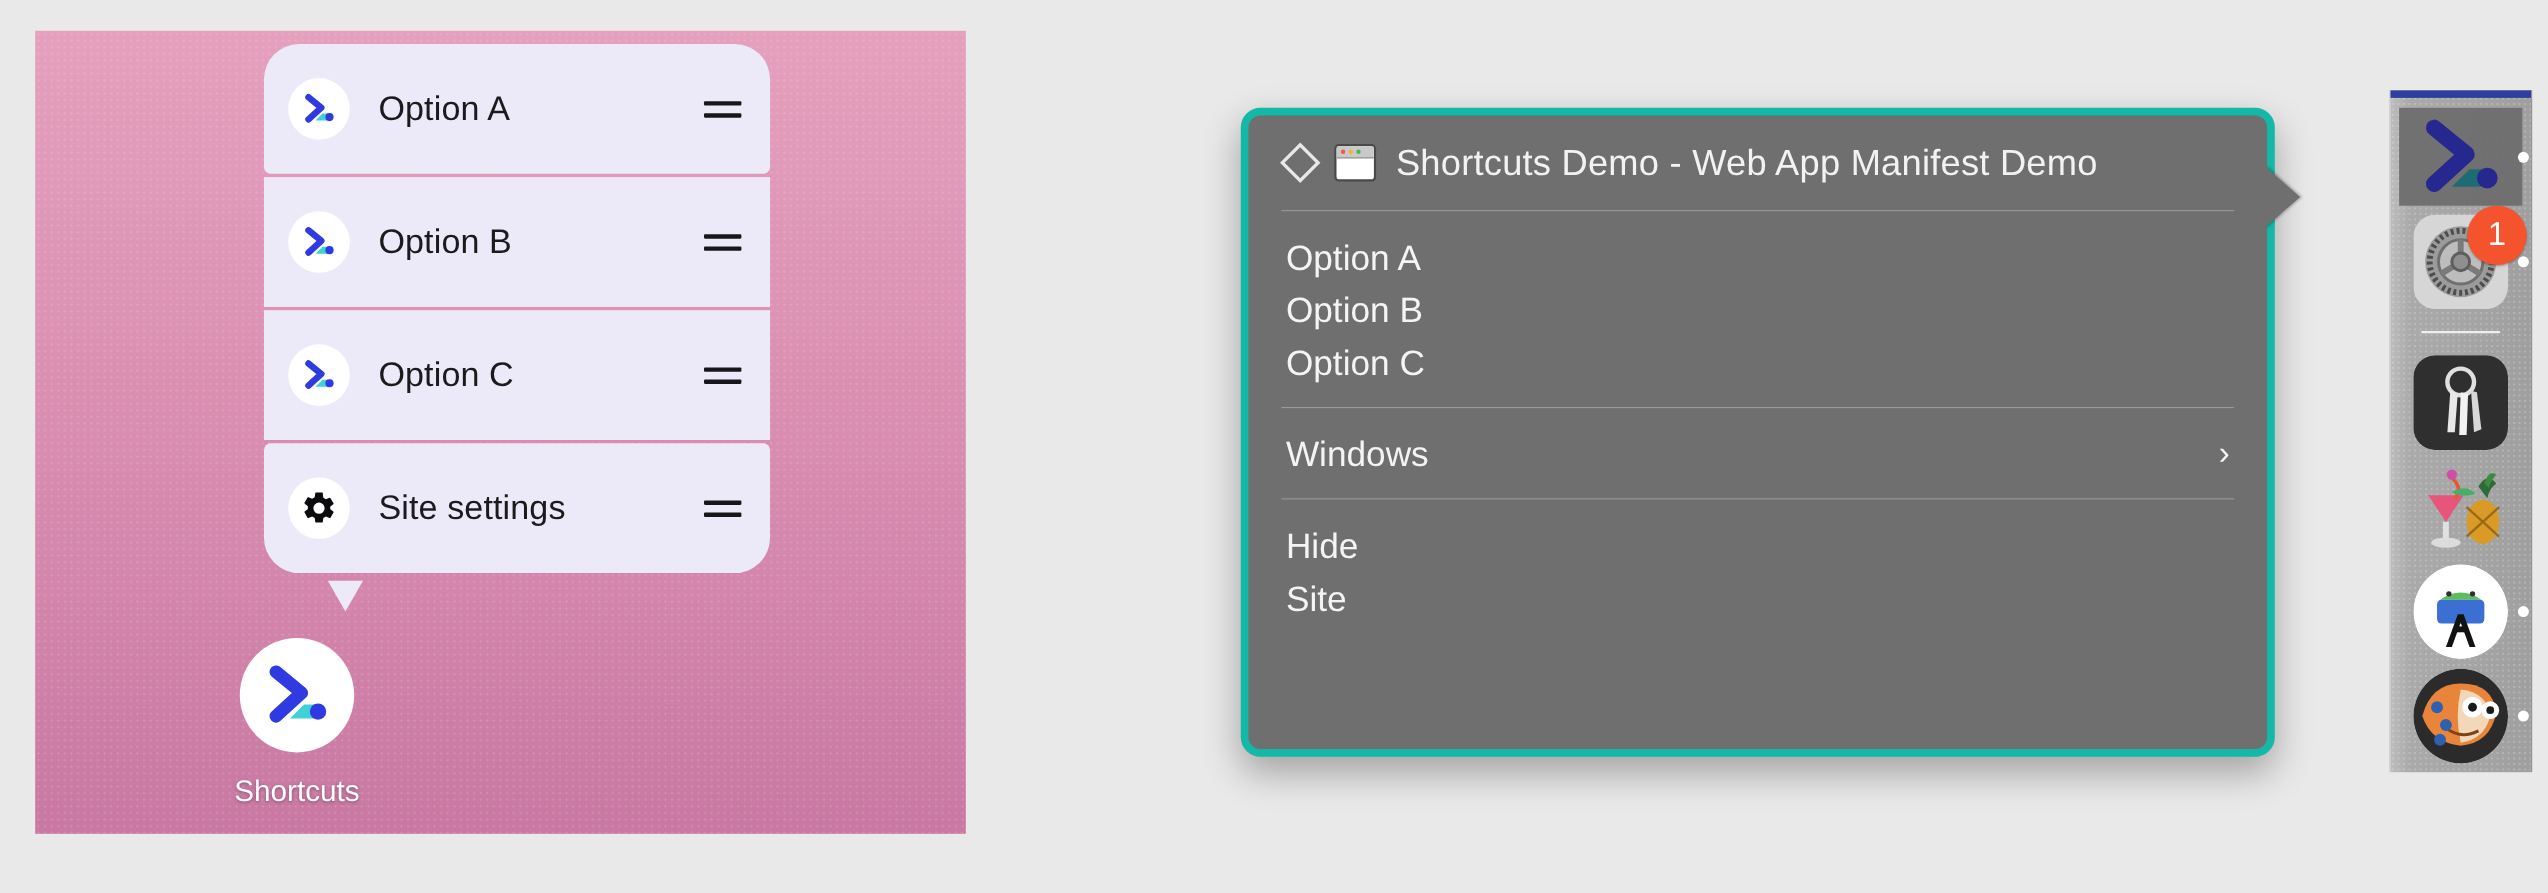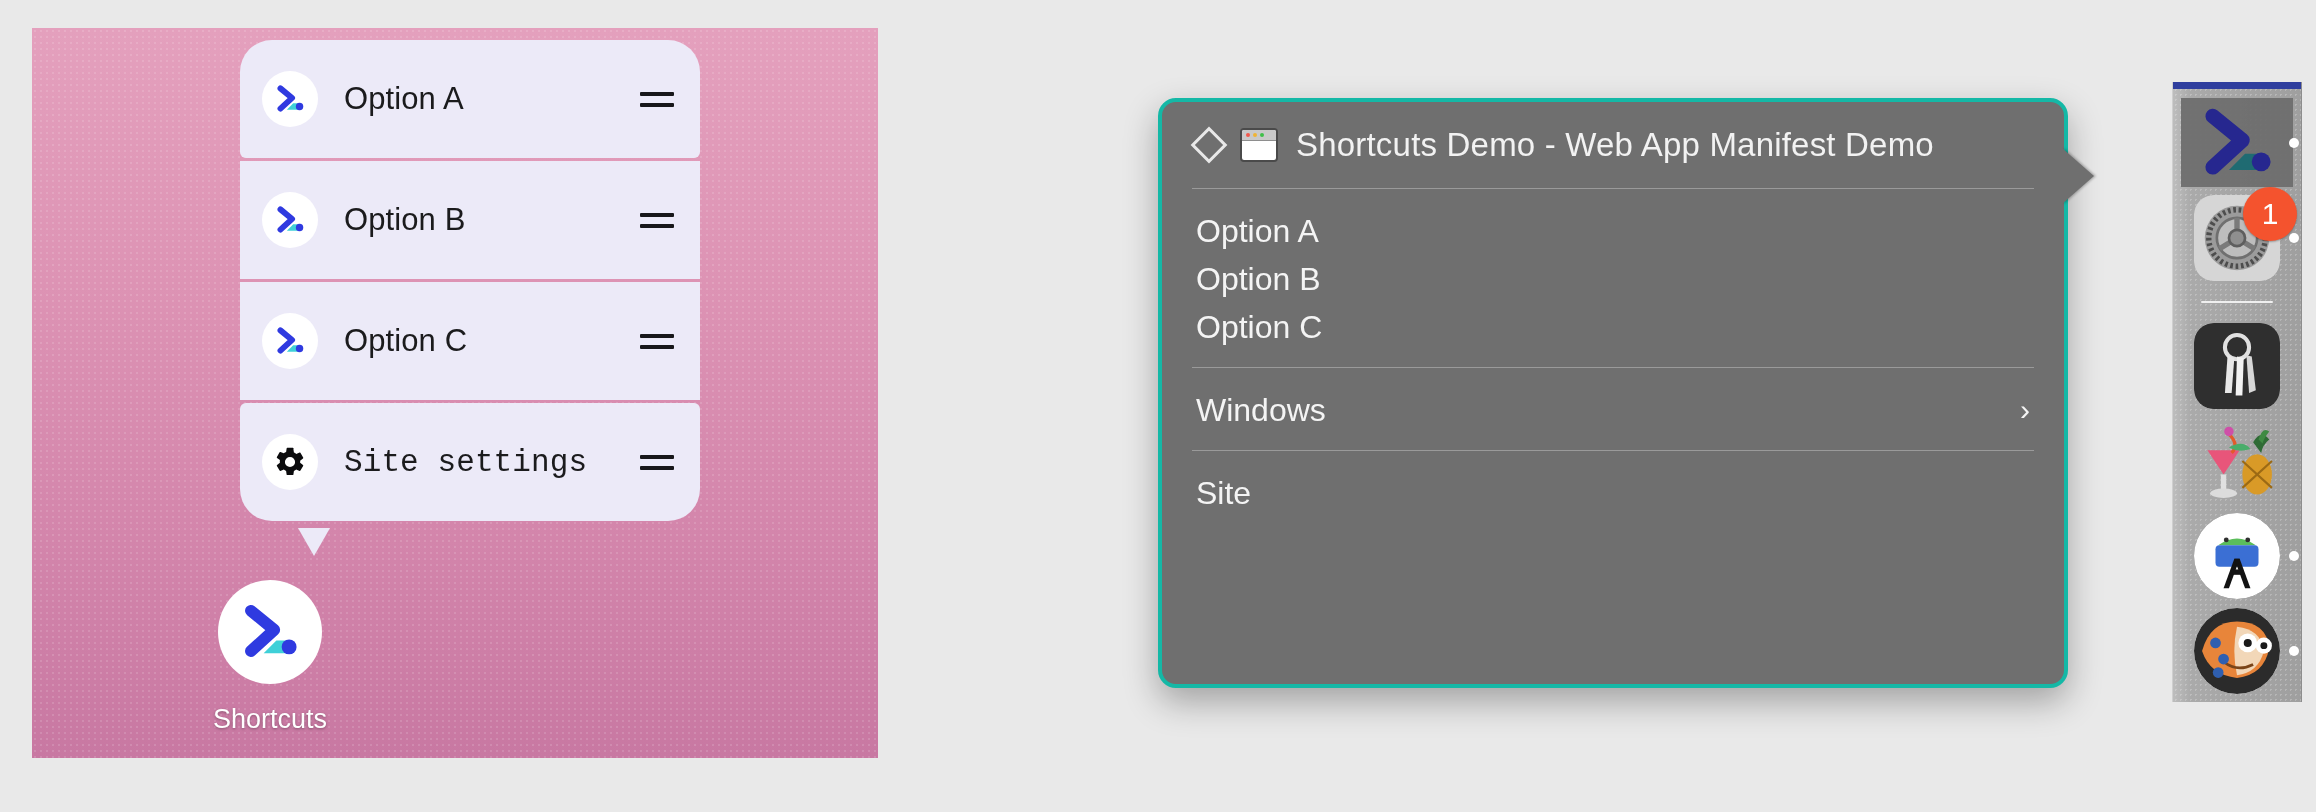--- a/index.html
+++ b/index.html
@@ -30,21 +30,21 @@
     z-index:3;
   }
   .shortcut-row{
     background:#eceaf8;
     height:118px;
     display:flex; align-items:center;
     padding:0 26px 0 22px;
     position:relative;
   }
   .shortcut-row:first-child{ border-radius:32px 32px 6px 6px; }
-  .shortcut-row:last-child{ border-radius:6px 6px 32px 32px;font-family:Liberation Mono, monospace; }
+  .shortcut-row:last-child{ border-radius:6px 6px 32px 32px; }
   .row-icon{
     width:56px; height:56px; border-radius:50%;
     background:#ffffff;
     display:flex; align-items:center; justify-content:center;
     flex:0 0 auto;
     overflow:hidden;
   }
   .row-label{
     flex:1 1 auto;
     margin-left:26px;
@@ -88,25 +88,24 @@
   }
 
   
   #dock-menu-wrap{
     position:absolute; left:1128px; top:98px;
     width:940px; height:590px;
   }
   #dock-menu{
     position:absolute; inset:0;
     background:#6f6f6f;
-    border:4px solid #14b8a6;
+    border:7px solid #14b8a6;
     border-radius:18px;
     box-shadow:0 14px 34px rgba(0,0,0,.30);
     padding:0 0 14px 0;
-    margin-left:30px;
   }
   .menu-pointer{
     position:absolute; right:-30px; top:46px;
     width:0;height:0;
     border-top:28px solid transparent;
     border-bottom:28px solid transparent;
     border-left:32px solid #6f6f6f;
     filter:drop-shadow(2px 0 1px rgba(0,0,0,.25));
   }
   .menu-header{
@@ -318,20 +317,23 @@
     <div class="menu-group">
       <div class="menu-item">
         <span>Windows</span>
         <span class="chev">›</span>
       </div>
     </div>
 
     <div class="menu-divider"></div>
 
     <div class="menu-group">
+      <div class="menu-item">
+        <span>Hide</span>
+      </div>
       <div class="menu-item">
         <span>Site</span>
       </div>
     </div>
 
   </div>
 </div>
 
 <div id="dock">
   <div class="dock-top-strip"></div>

